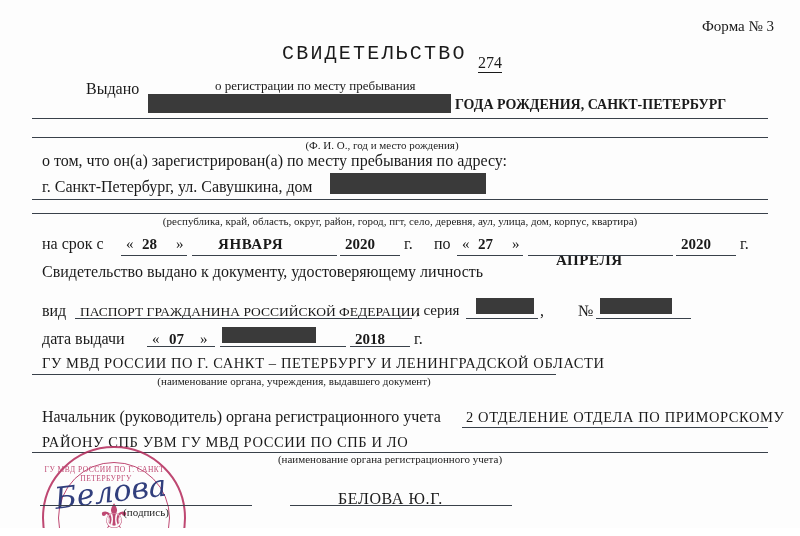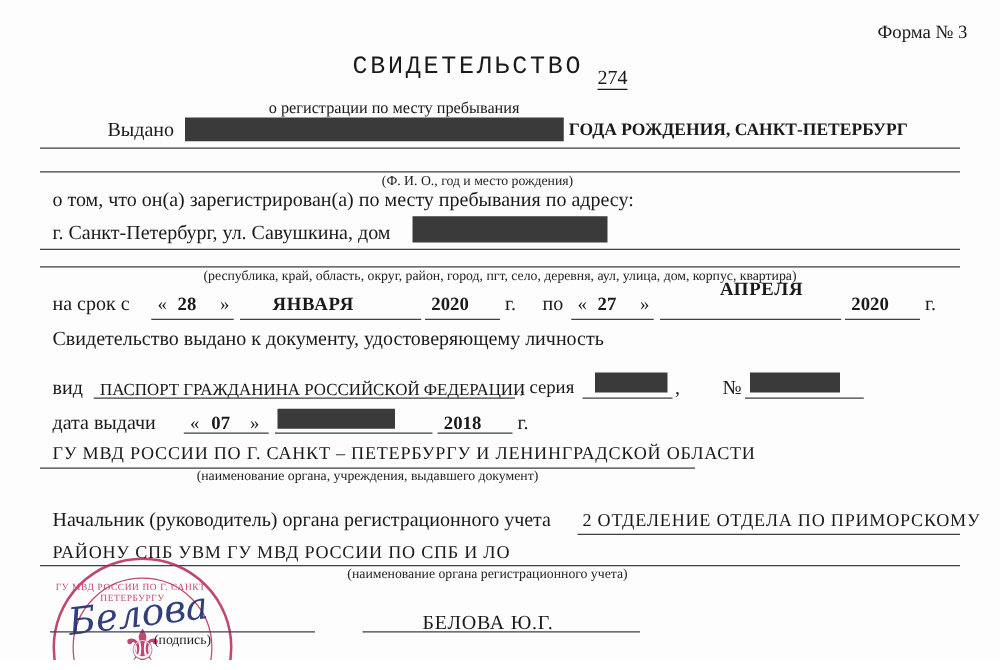--- a/index.html
+++ b/index.html
@@ -154,21 +154,21 @@
 <body>
 
 <div class="page">
 
   <div class="form-no">Форма № 3</div>
 
   <div class="title">СВИДЕТЕЛЬСТВО</div>
   <div class="title-number">274</div>
   <div class="subtitle">о регистрации по месту пребывания</div>
 
-  <div class="label" style="left:86px; top:96px;">Выдано</div>
+  <div class="label" style="left:86px; top:80px;">Выдано</div>
   <div class="redaction" style="left:148px; top:94px; width:303px; height:19px;"></div>
   <div class="value value-bold" style="left:455px; top:97px; font-size:14px;">ГОДА РОЖДЕНИЯ, САНКТ-ПЕТЕРБУРГ</div>
   <div class="rule" style="left:32px; top:118px; width:736px;"></div>
   <div class="rule" style="left:32px; top:137px; width:736px;"></div>
   <div class="small-caption" style="left:0px; top:139px; width:764px;">(Ф. И. О., год и место рождения)</div>
 
   <div class="label" style="left:42px; top:152px;">о том, что он(а) зарегистрирован(а) по месту пребывания по адресу:</div>
 
   <div class="value" style="left:42px; top:178px; font-size:16px;">г. Санкт-Петербург, ул. Савушкина, дом</div>
   <div class="redaction" style="left:330px; top:173px; width:156px; height:21px;"></div>
@@ -180,21 +180,21 @@
   <div class="value" style="left:126px; top:236px;">«</div>
   <div class="value value-bold" style="left:142px; top:236px;">28</div>
   <div class="value" style="left:176px; top:236px;">»</div>
   <div class="value value-bold spaced" style="left:218px; top:236px;">ЯНВАРЯ</div>
   <div class="value value-bold" style="left:345px; top:236px;">2020</div>
   <div class="label" style="left:404px; top:235px;">г.</div>
   <div class="label" style="left:434px; top:235px;">по</div>
   <div class="value" style="left:462px; top:236px;">«</div>
   <div class="value value-bold" style="left:478px; top:236px;">27</div>
   <div class="value" style="left:512px; top:236px;">»</div>
-  <div class="value value-bold spaced" style="left:556px; top:224px;margin-left:20px;">АПРЕЛЯ</div>
+  <div class="value value-bold spaced" style="left:556px; top:252px;">АПРЕЛЯ</div>
   <div class="value value-bold" style="left:681px; top:236px;">2020</div>
   <div class="label" style="left:740px; top:235px;">г.</div>
   <div class="rule" style="left:121px; top:255px; width:66px;"></div>
   <div class="rule" style="left:192px; top:255px; width:145px;"></div>
   <div class="rule" style="left:340px; top:255px; width:60px;"></div>
   <div class="rule" style="left:457px; top:255px; width:66px;"></div>
   <div class="rule" style="left:528px; top:255px; width:145px;"></div>
   <div class="rule" style="left:676px; top:255px; width:60px;"></div>
 
   <div class="label" style="left:42px; top:263px;">Свидетельство выдано к документу, удостоверяющему личность</div>

